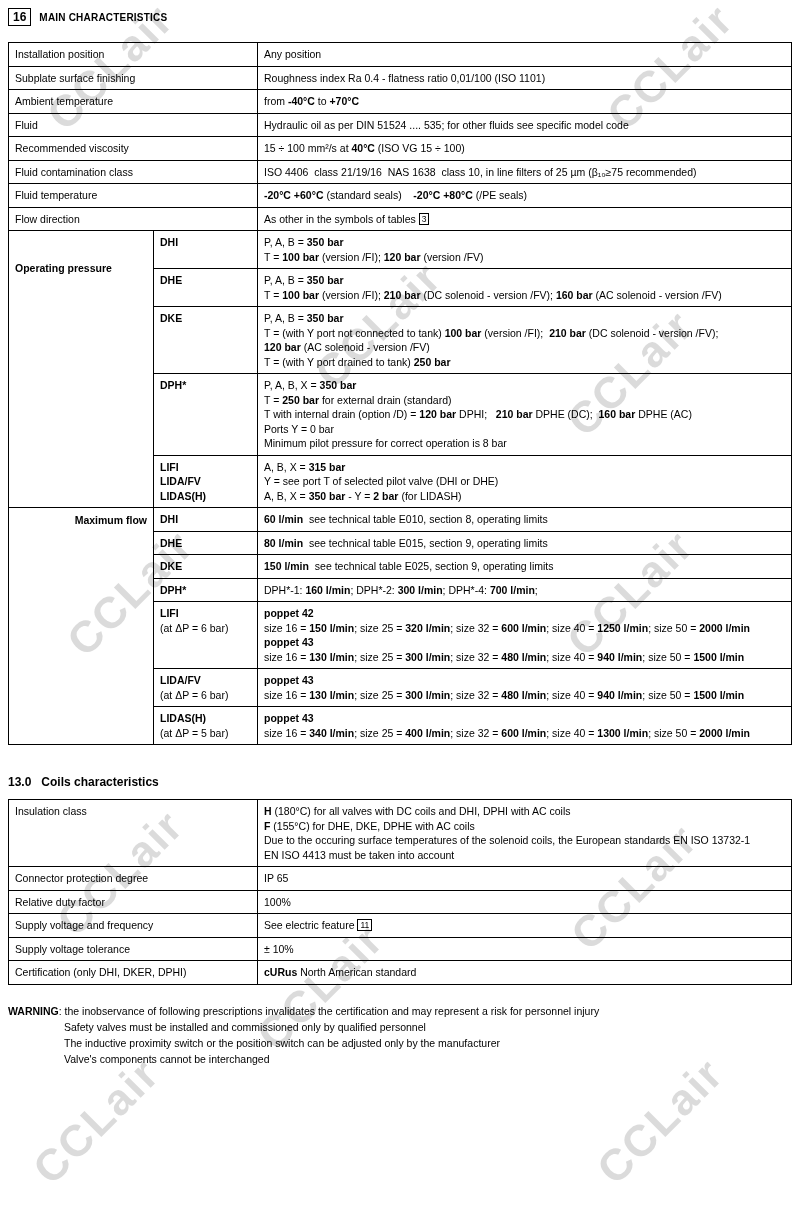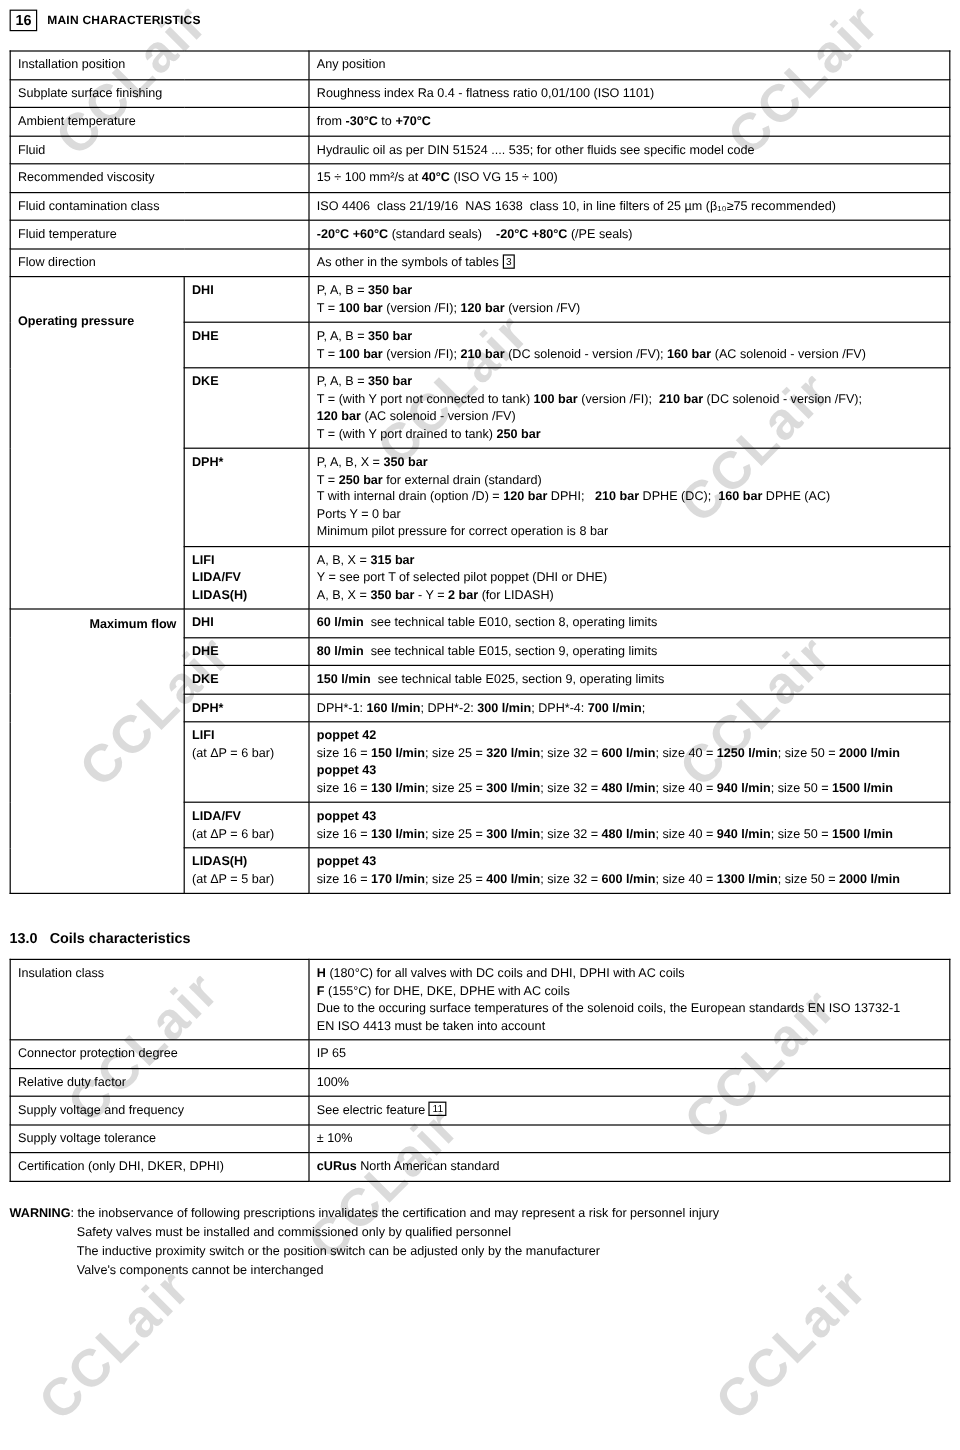--- a/index.html
+++ b/index.html
@@ -68,21 +68,21 @@
         </tr>
         <tr>
           <td colspan="2">Subplate surface finishing</td>
           <td>
                 <div class="ln"><span>Roughness index Ra 0.4 - flatness ratio 0,01/100 (ISO 1101)</span></div>
               </td>
         </tr>
         <tr>
           <td colspan="2">Ambient temperature</td>
           <td>
-                <div class="ln"><span>from </span><span class="b">-30°C</span><span> to </span><span class="b">+70°C</span></div>
+                <div class="ln"><span>from </span><span class="b">-40°C</span><span> to </span><span class="b">+70°C</span></div>
               </td>
         </tr>
         <tr>
           <td colspan="2">Fluid</td>
           <td>
                 <div class="ln"><span>Hydraulic oil as per DIN 51524 .... 535; for other fluids see specific model code</span></div>
               </td>
         </tr>
         <tr>
           <td colspan="2">Recommended viscosity</td>
@@ -154,21 +154,21 @@
               </td>
         </tr>
         <tr>
           <td>
                 <div class="ln"><span class="b">LIFI</span></div>
                 <div class="ln"><span class="b">LIDA/FV</span></div>
                 <div class="ln"><span class="b">LIDAS(H)</span></div>
               </td>
           <td>
                 <div class="ln"><span>A, B, X = </span><span class="b">315 bar</span></div>
-                <div class="ln"><span>Y = see port T of selected pilot poppet (DHI or DHE)</span></div>
+                <div class="ln"><span>Y = see port T of selected pilot valve (DHI or DHE)</span></div>
                 <div class="ln"><span>A, B, X = </span><span class="b">350 bar</span><span> - Y = </span><span class="b">2 bar</span><span> (for LIDASH)</span></div>
               </td>
         </tr>
 
         <tr>
           <td class="grp-flow" rowspan="7">
                 <div class="ln"><span class="b">Maximum flow</span></div>
               </td>
           <td>
                 <div class="ln"><span class="b">DHI</span></div>
@@ -223,21 +223,21 @@
                 <div class="ln"><span>size 16 = </span><span class="b">130 l/min</span><span>; size 25 = </span><span class="b">300 l/min</span><span>; size 32 = </span><span class="b">480 l/min</span><span>; size 40 = </span><span class="b">940 l/min</span><span>; size 50 = </span><span class="b">1500 l/min</span></div>
               </td>
         </tr>
         <tr>
           <td>
                 <div class="ln"><span class="b">LIDAS(H)</span></div>
                 <div class="ln"><span>(at ΔP = 5 bar)</span></div>
               </td>
           <td>
                 <div class="ln"><span class="b">poppet 43</span></div>
-                <div class="ln"><span>size 16 = </span><span class="b">170 l/min</span><span>; size 25 = </span><span class="b">400 l/min</span><span>; size 32 = </span><span class="b">600 l/min</span><span>; size 40 = </span><span class="b">1300 l/min</span><span>; size 50 = </span><span class="b">2000 l/min</span></div>
+                <div class="ln"><span>size 16 = </span><span class="b">340 l/min</span><span>; size 25 = </span><span class="b">400 l/min</span><span>; size 32 = </span><span class="b">600 l/min</span><span>; size 40 = </span><span class="b">1300 l/min</span><span>; size 50 = </span><span class="b">2000 l/min</span></div>
               </td>
         </tr>
       </tbody>
     </table>
     </div>
 
     <div class="subsec">
       <span>13.0</span>
       <span>Coils characteristics</span>
     </div>

